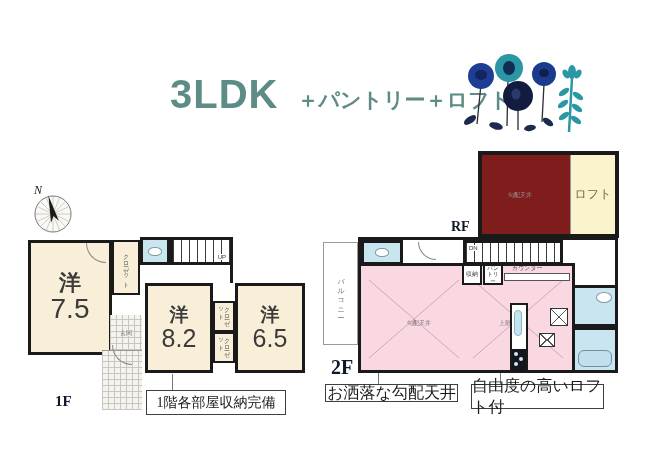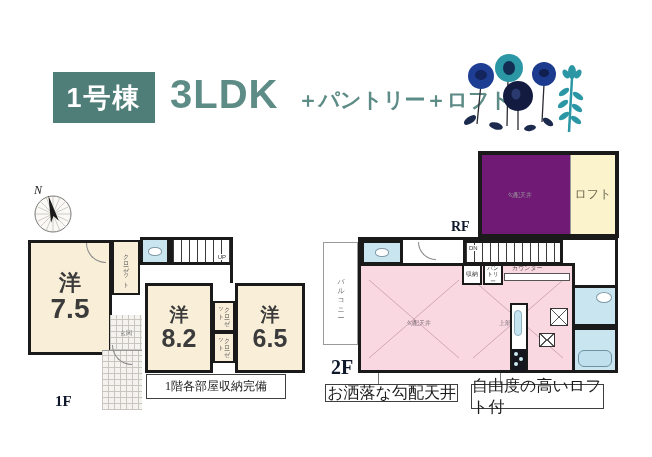--- a/index.html
+++ b/index.html
@@ -13,21 +13,21 @@
          font-size:27px;font-weight:bold;letter-spacing:2px;}
   .title{position:absolute;left:170px;top:76px;display:flex;align-items:flex-end;color:#5d8b86;justify-content:flex-end;}
   .title-main{font-size:40px;font-weight:600;line-height:0.9;letter-spacing:1px;}
   .title-sub{font-size:21px;font-weight:600;line-height:1.15;margin-left:19px;}
   .flowers{position:absolute;left:456px;top:44px;}
 
   
   .room{position:absolute;border:3px solid #1a1a1a;background:#f9efd9;display:flex;
         flex-direction:column;align-items:center;justify-content:center;color:#3b3b3b;}
   .rname{font-size:19px;font-weight:bold;line-height:1.05;}
-  .rsize{font-size:25px;font-weight:bold;line-height:1.05;}
+  .rsize{font-size:25px;font-weight:normal;line-height:1.05;}
   .closet{position:absolute;border:2px solid #1a1a1a;background:#f9efd9;display:flex;
           align-items:center;justify-content:center;overflow:hidden;}
   .closet span{writing-mode:vertical-rl;font-size:6px;color:#555;line-height:1;}
   .wc{position:absolute;border:3px solid #1a1a1a;background:#c9e6f0;display:flex;
       align-items:center;justify-content:center;}
   .toilet{display:block;width:14px;height:9px;background:#fff;border:1px solid #7f99a6;border-radius:45%;}
   .hatch{position:absolute;border:3px solid #1a1a1a;background-color:#fff;
          background-image:repeating-linear-gradient(90deg,#3a3a3a 0 1px,transparent 1px 8px);}
   .updn{position:absolute;font-size:6px;color:#333;background:#fff;padding:0 1px;line-height:1;}
   .tile{position:absolute;background-color:#f4f3ef;
@@ -82,33 +82,32 @@
   .sink{position:absolute;left:2px;top:5px;width:8px;height:26px;background:#c4e4ef;border:1px solid #8fb0bf;border-radius:4px;}
   .stove{position:absolute;left:0;bottom:0;width:14px;height:22px;background:#14151d;}
   .stove i{position:absolute;width:4px;height:4px;border-radius:50%;background:#cde9f2;}
   .stove i:nth-child(1){left:2px;top:3px;} .stove i:nth-child(2){left:7px;top:8px;} .stove i:nth-child(3){left:2px;top:13px;}
   .wash{left:249px;top:48px;width:46px;height:42px;}
   .oval{position:absolute;right:3px;top:4px;width:16px;height:11px;background:#fff;border:1px solid #7f99a6;border-radius:50%;}
   .bath{left:249px;top:90px;width:46px;height:46px;}
   .tub{position:absolute;left:3px;right:3px;bottom:3px;height:17px;background:#bfe0ec;border:1.5px solid #6d93a3;border-radius:6px;}
 
   
-  .rf{position:absolute;left:478px;top:151px;width:141px;height:87px;border:4px solid #1a1a1a;background:#701a75;}
+  .rf{position:absolute;left:478px;top:151px;width:141px;height:87px;border:4px solid #1a1a1a;background:#7f1d1d;}
   .rf-loft{position:absolute;right:0;top:0;width:45px;height:100%;background:#faf3cb;border-left:1px solid #999;
            display:flex;align-items:center;justify-content:center;font-size:12px;color:#6f6a52;}
   .rf-ceiling{position:absolute;left:26px;top:37px;font-size:6px;color:#999;line-height:1;}
 
   .compass{position:absolute;left:26px;top:180px;}
 </style>
 </head>
 <body>
 
 <div class="canvas">
 
-  <div class="badge">1号棟</div>
   <div class="title">
     <span class="title-main">3LDK</span>
     <span class="title-sub">＋パントリー＋ロフト</span>
   </div>
 
   <svg class="flowers" width="130" height="92" viewBox="0 0 130 92">
     <path d="M25 40 L21 80 M52 34 L51 82 M88 40 L86 78 M62 66 L62 86" stroke="#2b2b33" stroke-width="1.3" fill="none"></path>
     <ellipse cx="14" cy="76" rx="7" ry="3.5" fill="#1c2a4e" transform="rotate(-35 14 76)"></ellipse>
     <ellipse cx="40" cy="82" rx="7" ry="3.5" fill="#1c2a4e" transform="rotate(15 40 82)"></ellipse>
     <ellipse cx="74" cy="84" rx="6" ry="3" fill="#1c2a4e" transform="rotate(-10 74 84)"></ellipse>
@@ -179,21 +178,21 @@
     <div class="closet c60b">
       <span>クローゼット</span>
     </div>
     <div class="room r65">
       <div class="rname">洋</div>
       <div class="rsize">6.5</div>
     </div>
   </div>
   <div class="flabel" style="left:55px;top:393px;font-size:15px;">1F</div>
   <div class="lead" style="left:172px;top:374px;height:21px;"></div>
-  <div class="note" style="left:146px;top:374px;width:140px;height:25px;font-size:12px;">1階各部屋収納完備</div>
+  <div class="note" style="left:146px;top:390px;width:140px;height:25px;font-size:14px;">1階各部屋収納完備</div>
 
   <div class="f2">
     <div class="balcony">
       <span>バルコニー</span>
     </div>
     <div class="bld"></div>
     <div class="ldk">
       <svg width="211" height="104" viewBox="0 0 211 104" style="position:absolute;left:0;top:0;">
         <path d="M8 14 L98 92 M98 14 L8 92 M112 14 L202 92 M202 14 L112 92" stroke="#c59aa9" stroke-width="0.8" fill="none"></path>
       </svg>

